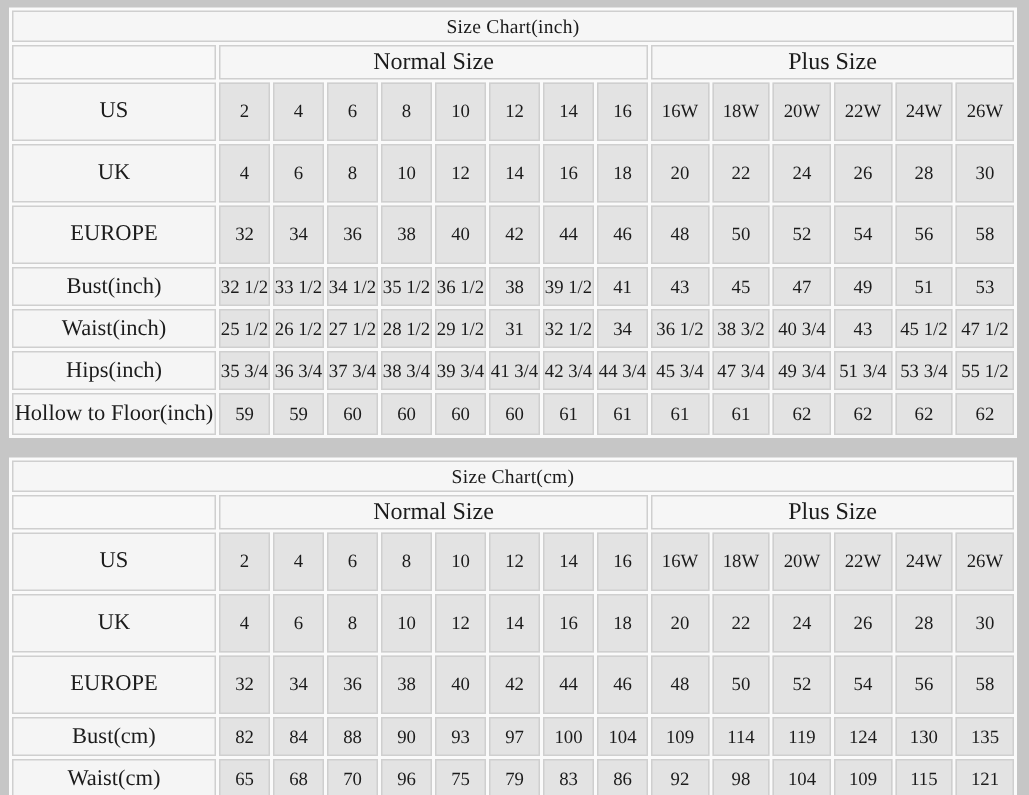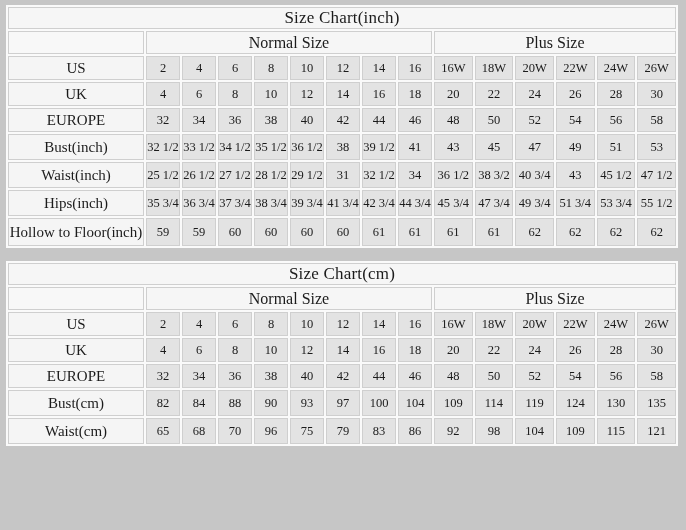--- a/index.html
+++ b/index.html
@@ -27,21 +27,21 @@
     margin-top: 13px;
   }
   td {
     border: 1px solid #cfcfcf;
     text-align: center;
     vertical-align: middle;
     padding: 0;
   }
   .title-cell {
     background: #f6f6f6;
-    font-size: 17px;
+    font-size: 13px;
     height: 19px;
     letter-spacing: 0.2px;
   }
   .corner-cell {
     background: #f8f8f8;
     height: 21px;
   }
   .group-cell {
     background: #f6f6f6;
     font-size: 16px;
@@ -50,21 +50,21 @@
   .label-cell {
     background: #f5f5f5;
     font-size: 15px;
     white-space: nowrap;
   }
   .data-cell {
     background: #e3e3e3;
     font-size: 12.5px;
     white-space: nowrap;
   }
-  tbody tr { height: 24px; }
+  tbody tr { height: 39px; }
   tbody tr:nth-child(n+4) { height: 26px; }
   tbody tr:nth-child(7) { height: 28px; }
   col.col-label  { width: 136px; }
   col.col-normal { width: 34px; }
 </style>
 </head>
 <body>
 
 <table class="size-table">
   <colgroup>

